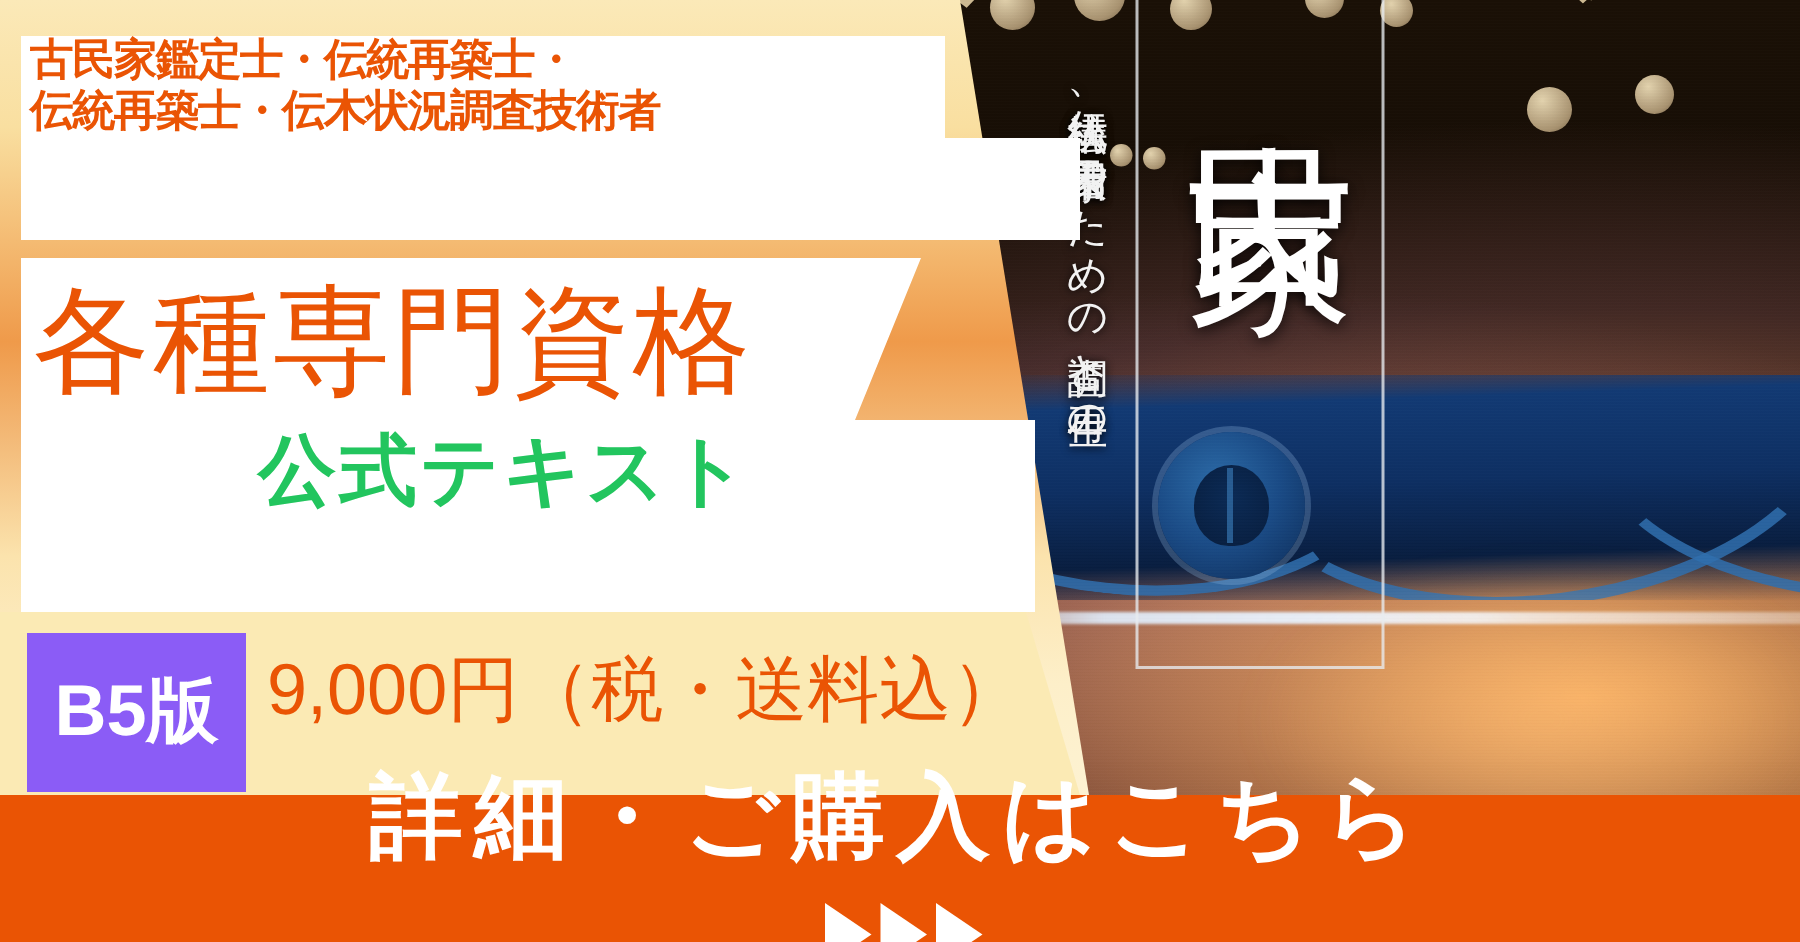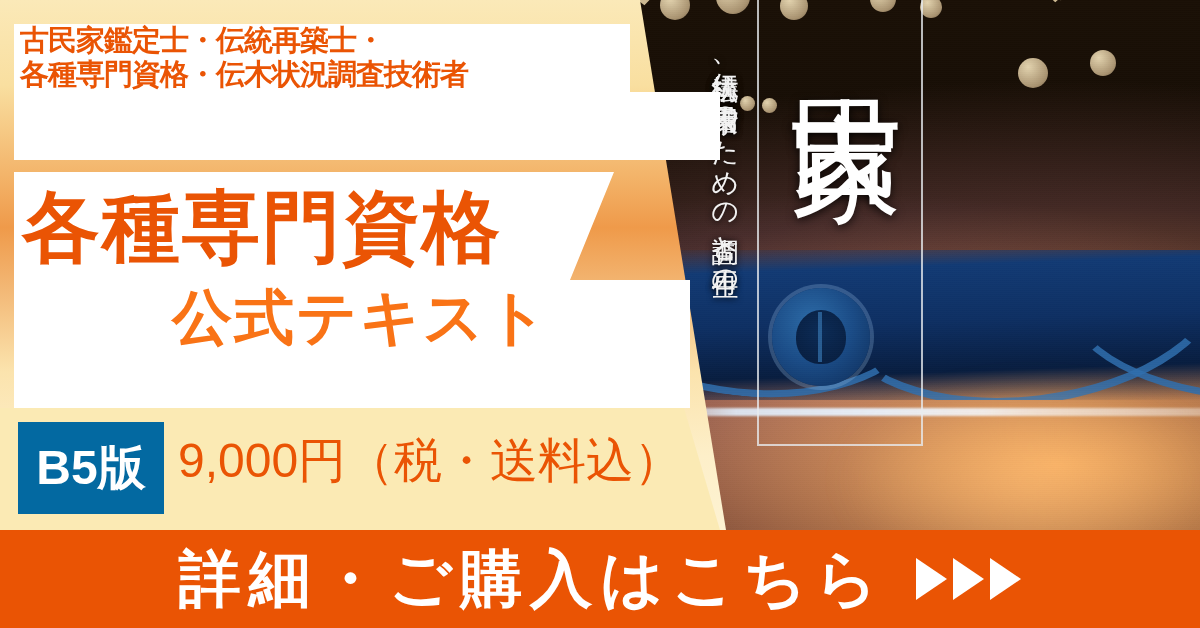--- a/index.html
+++ b/index.html
@@ -97,47 +97,47 @@
 
   .head-text{
     position:absolute;left:20px;top:22px;width:700px;
     color:#ea5404;font-size:29px;line-height:1.25;font-weight:700;letter-spacing:-1px;
     white-space:nowrap;
   }
   .head-text .l2{margin-top:-2px;}
 
   .big1{
     position:absolute;left:22px;top:188px;
-    color:#ea5404;font-size:78px;font-weight:700;line-height:1;letter-spacing:2px;white-space:nowrap;
+    color:#ea5404;font-size:78px;font-weight:400;line-height:1;letter-spacing:2px;white-space:nowrap;
   }
   .big2{
     position:absolute;left:172px;top:288px;
-    color:#f97316;font-size:60px;font-weight:700;line-height:1;letter-spacing:2px;white-space:nowrap;
+    color:#22c55e;font-size:52px;font-weight:700;line-height:1;letter-spacing:2px;white-space:nowrap;
   }
 
   
   .price-band{
     position:absolute;left:0;top:408px;width:740px;height:122px;
     background:#fbeab4;
     clip-path:polygon(0 0, 684px 0, 720px 122px, 0 122px);
   }
   .badge{
-    position:absolute;left:18px;top:422px;width:146px;height:92px;background:#0369a1;
+    position:absolute;left:18px;top:422px;width:146px;height:106px;background:#8b5cf6;
     display:flex;align-items:center;justify-content:center;
   }
   .badge span{color:#fff;font-size:48px;font-weight:700;line-height:1;letter-spacing:0;}
   .price{
     position:absolute;left:178px;top:430px;
     color:#ea5404;font-size:48px;font-weight:400;line-height:1.3;white-space:nowrap;
   }
 
   
   .cta{
     position:absolute;left:0;top:530px;width:1200px;height:98px;background:#ea5404;
-    display:flex;align-items:center;justify-content:center;gap:26px;
+    display:flex;align-items:center;justify-content:center;gap:26px;flex-direction:column;
   }
   .cta-text{color:#fff;font-size:62px;font-weight:700;letter-spacing:8px;line-height:1;white-space:nowrap;}
   .arrows{display:flex;align-items:center;gap:6px;margin-left:4px;}
   .arrows i{
     width:0;height:0;border-style:solid;border-width:21px 0 21px 31px;
     border-color:transparent transparent transparent #ffffff;display:block;
   }
 </style>
 </head>
 <body>
@@ -189,21 +189,21 @@
   <div class="cover-title">古民家</div>
   <div class="cover-sub">伝統構法、古民家活用のための調査と再生の</div>
 
   <div class="left-bg-mask"></div>
 
   <div class="panel-top"></div>
   <div class="panel-mid-shape"></div>
 
   <div class="head-text">
     <div class="l1">古民家鑑定士・伝統再築士・</div>
-    <div class="l2">各種専門資格・伝木状況調査技術者</div>
+    <div class="l2">伝統再築士・伝木状況調査技術者</div>
   </div>
 
   <div class="big1">各種専門資格</div>
   <div class="big2">公式テキスト</div>
 
   <div class="price-band"></div>
   <div class="badge">
     <span>B5版</span>
   </div>
   <div class="price">9,000円（税・送料込）</div>

